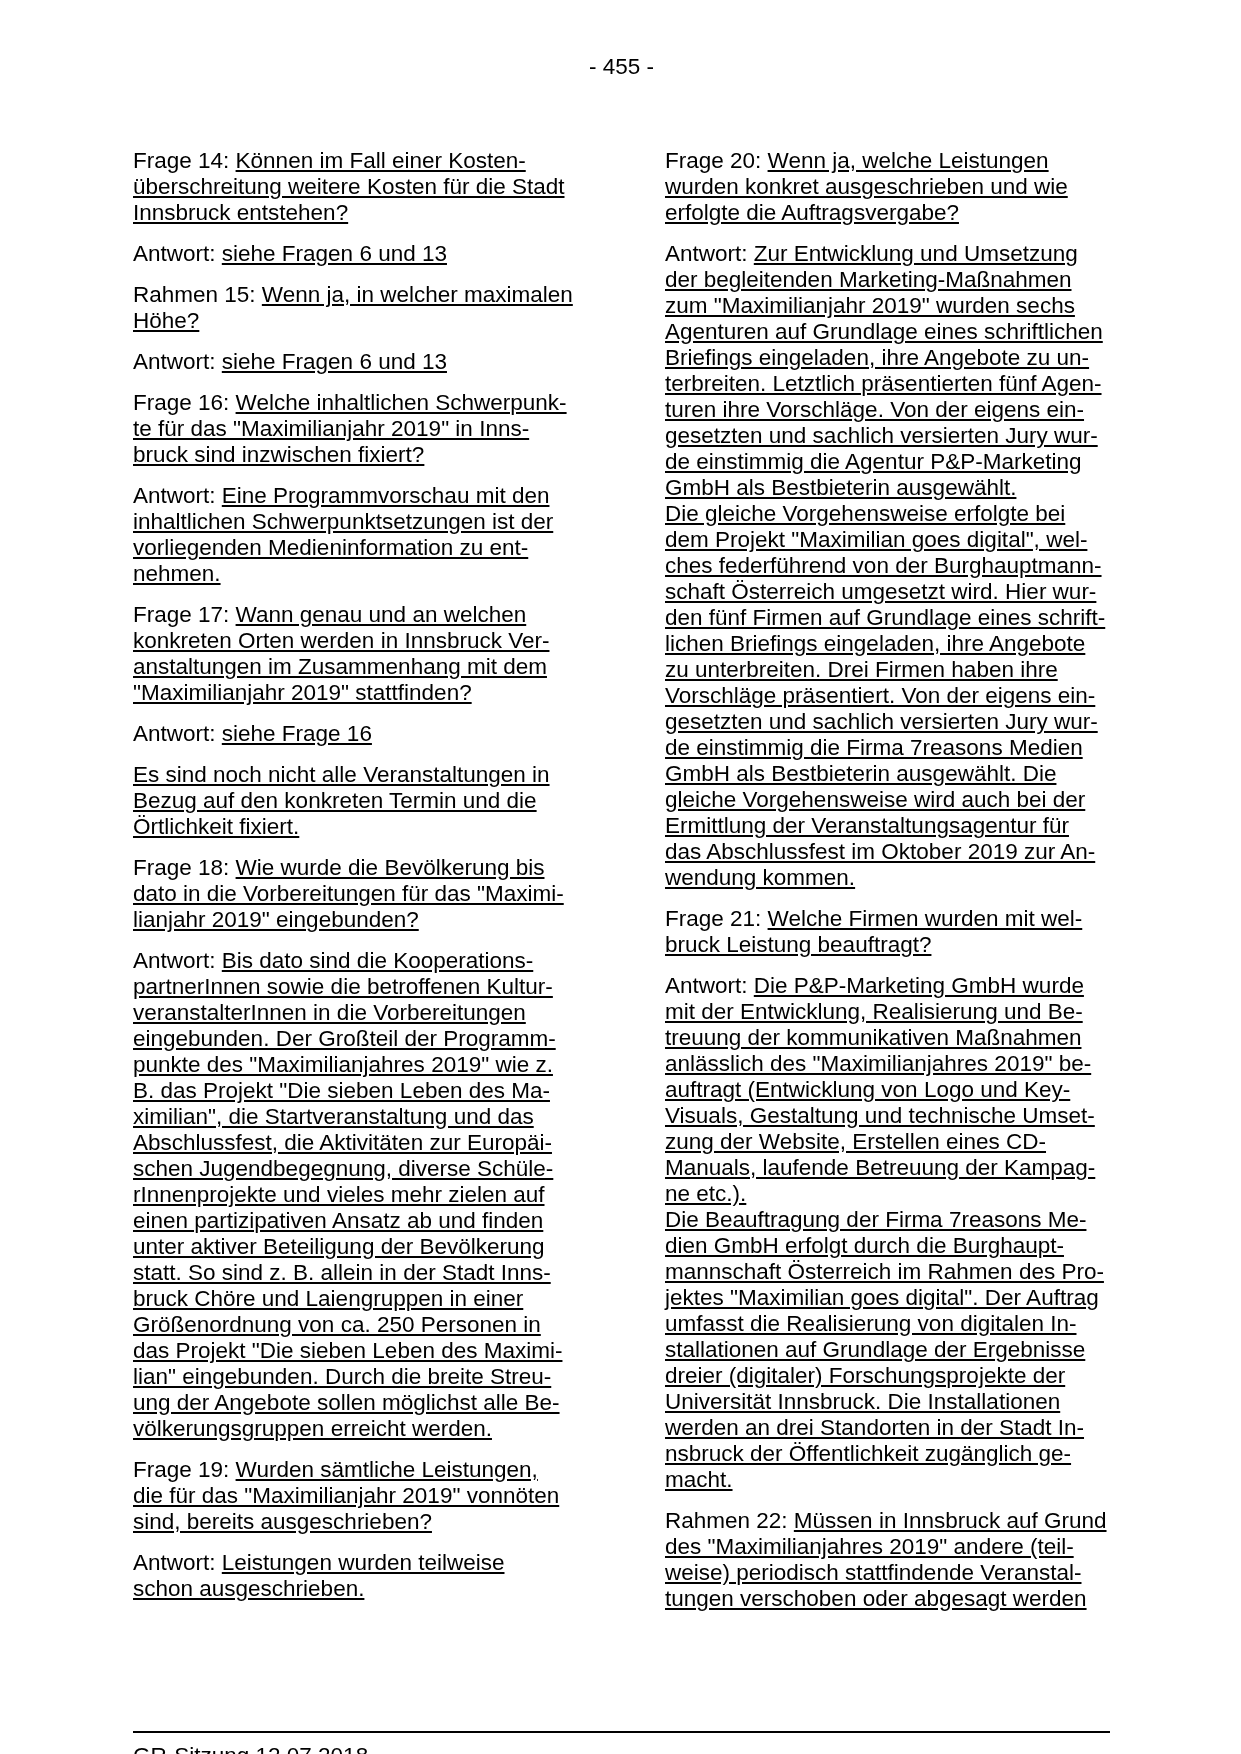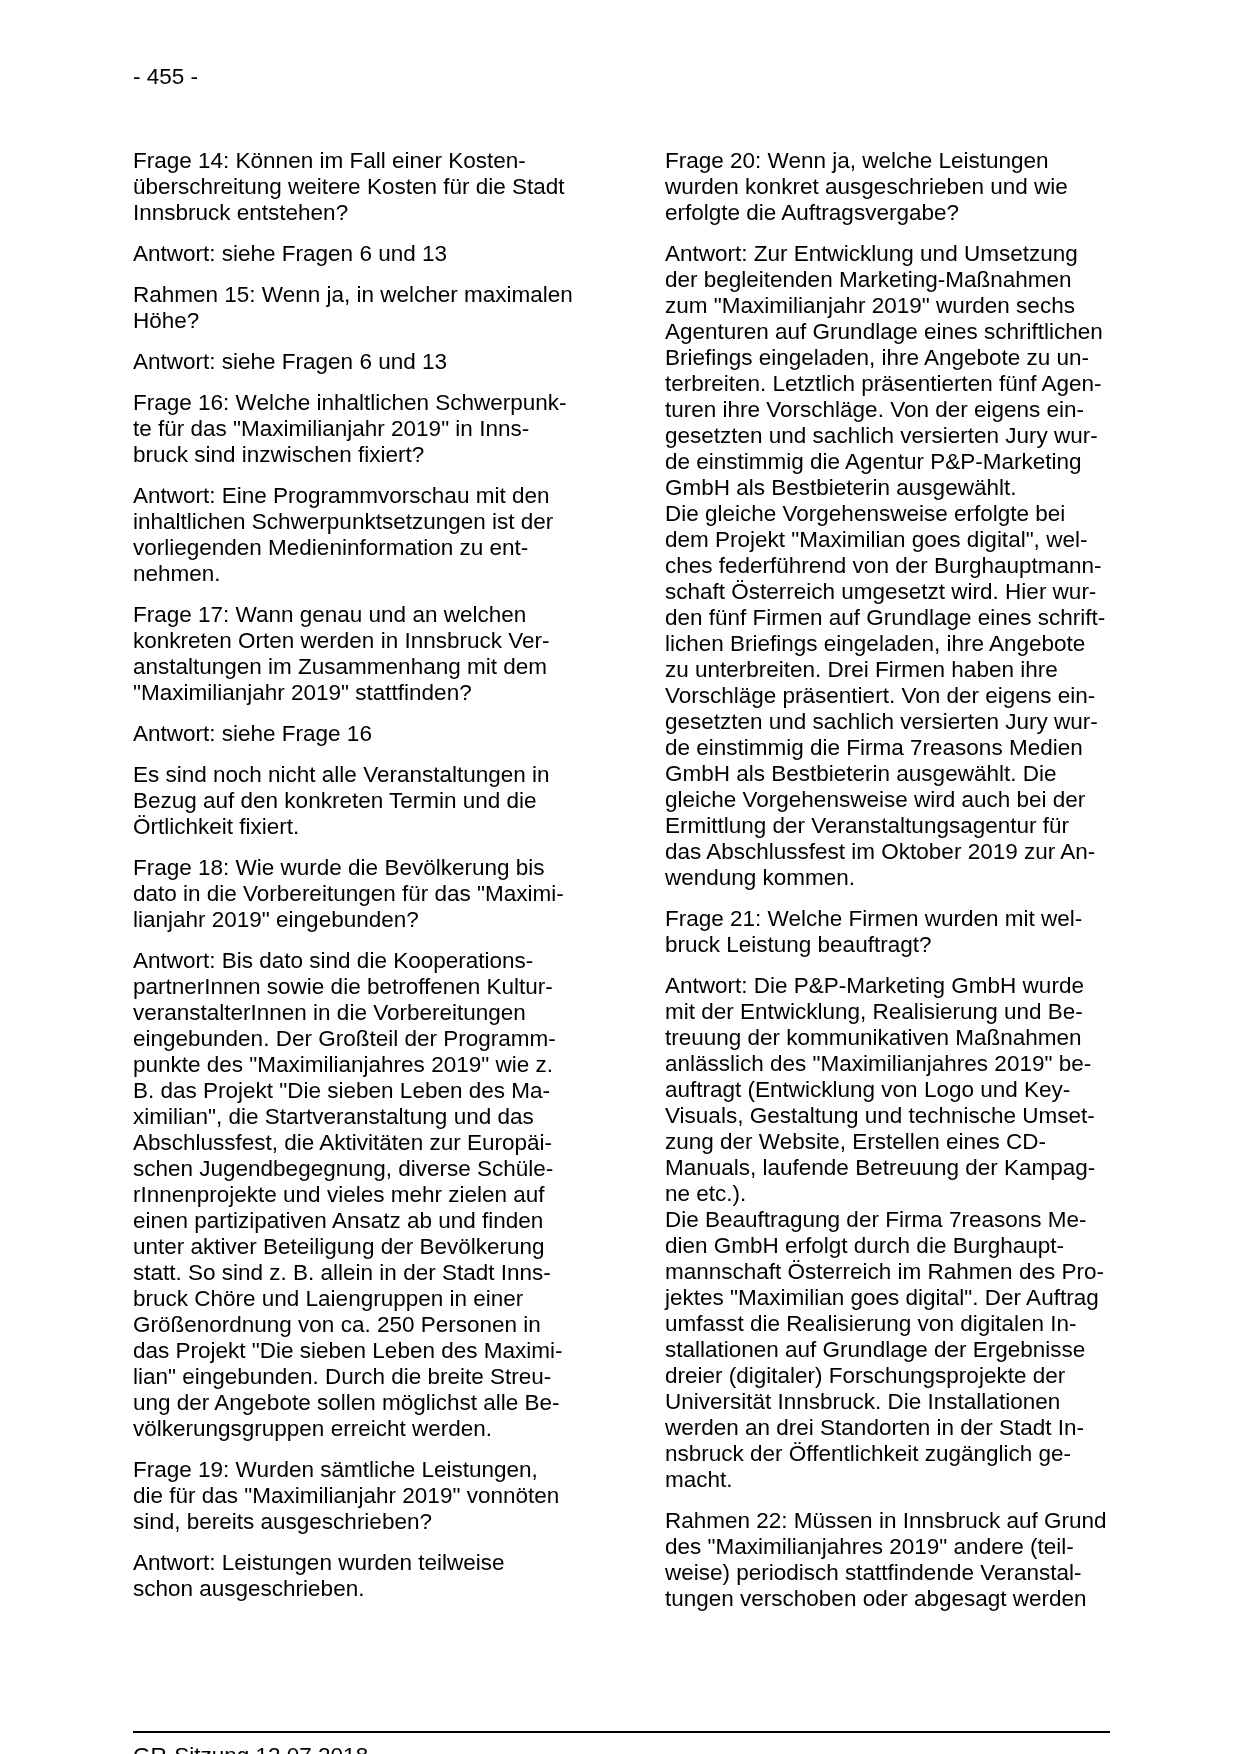--- a/index.html
+++ b/index.html
@@ -7,42 +7,43 @@
     position: relative;
     width: 1241px;
     height: 1754px;
     background: #ffffff;
     font-family: "Liberation Sans", "DejaVu Sans", sans-serif;
     color: #000000;
     overflow: hidden;
   }
   .page-number {
     position: absolute;
-    top: 64px;
+    top: 54px;
     left: 133px;
     width: 977px;
+    text-align: center;
     font-size: 22.5px;
     line-height: 26px;
   }
   .columns {
     position: absolute;
     top: 148px;
     left: 133px;
     width: 977px;
     display: flex;
   }
   .col-left  { width: 450px; margin-right: 82px; flex: none; }
   .col-right { width: 445px; flex: none; }
   p.para {
     margin: 0 0 15px 0;
     font-size: 22.5px;
     line-height: 26px;
   }
   p.para b { font-weight: normal; }
-  .ptext { white-space: pre; }
+  .ptext { white-space: pre; text-decoration: underline; }
   .footer {
     position: absolute;
     left: 133px;
     top: 1731px;
     width: 977px;
     border-top: 2px solid #000;
     padding-top: 10px;
     font-size: 22.5px;
     line-height: 26px;
   }

